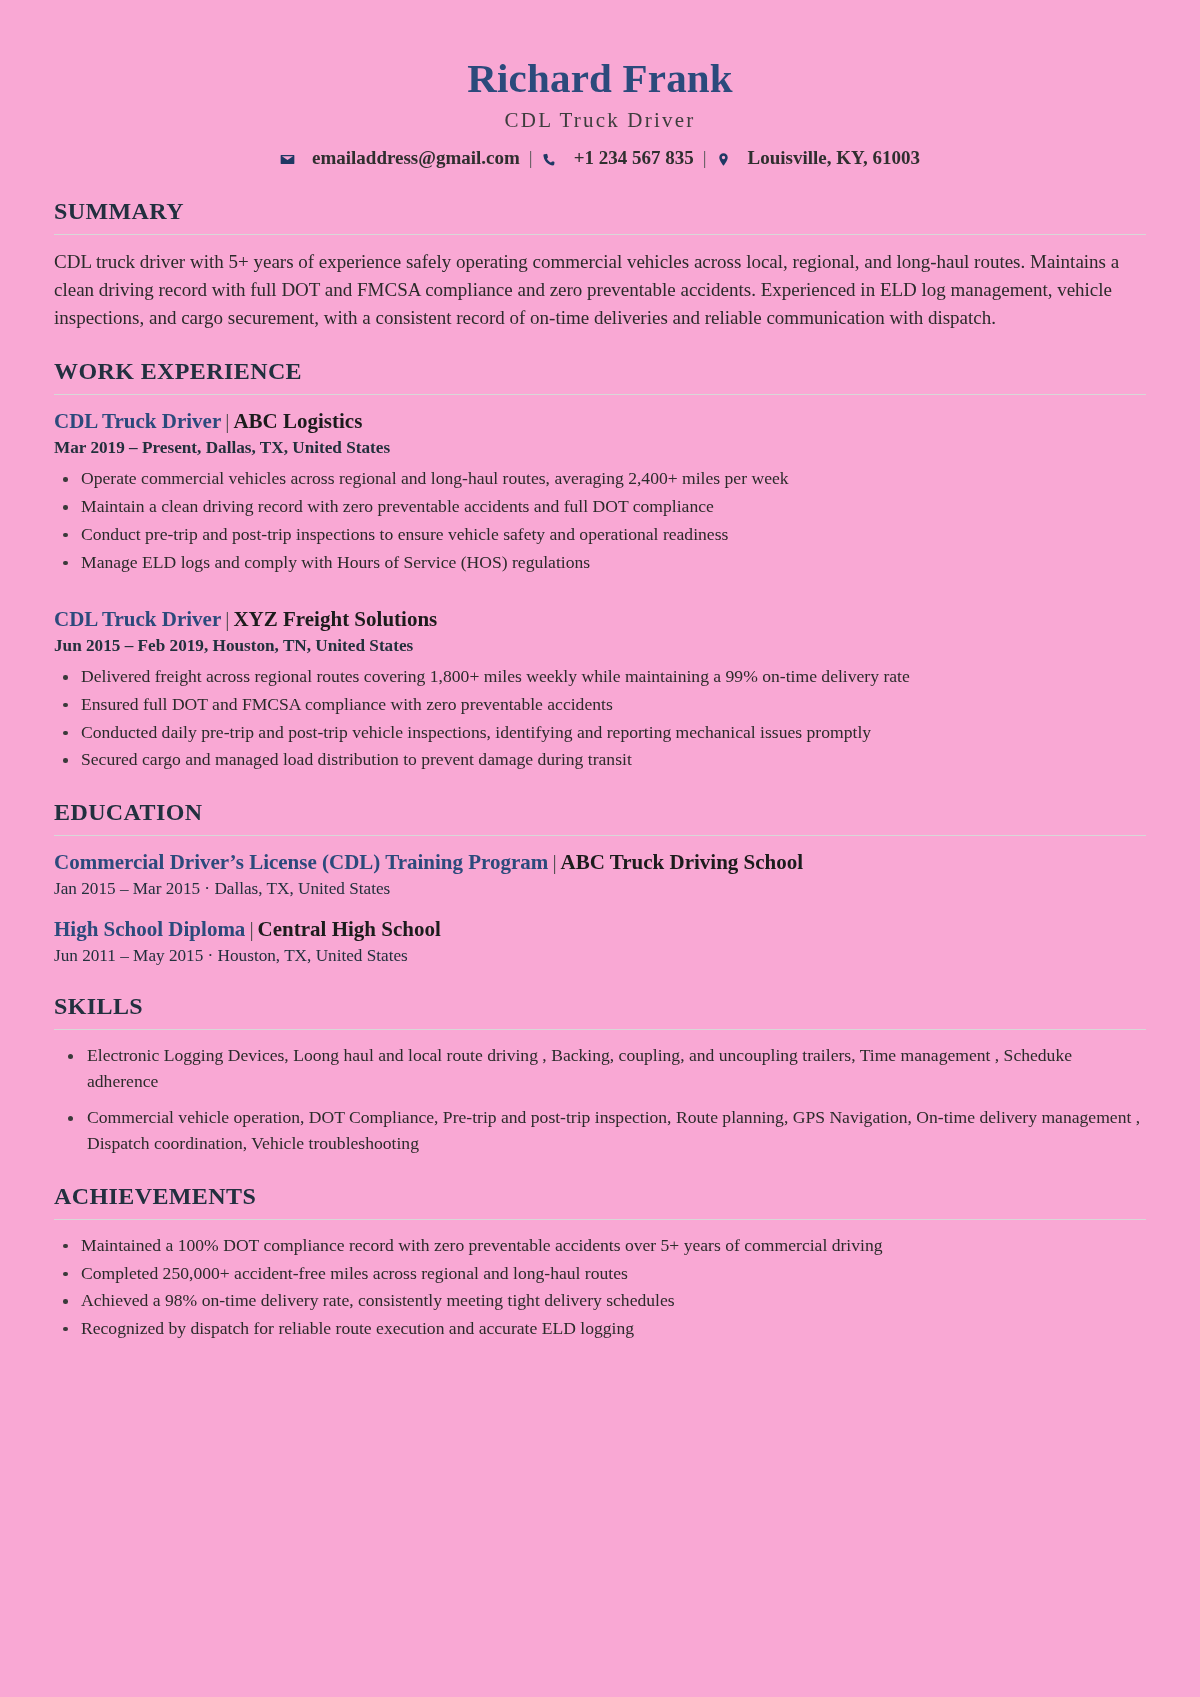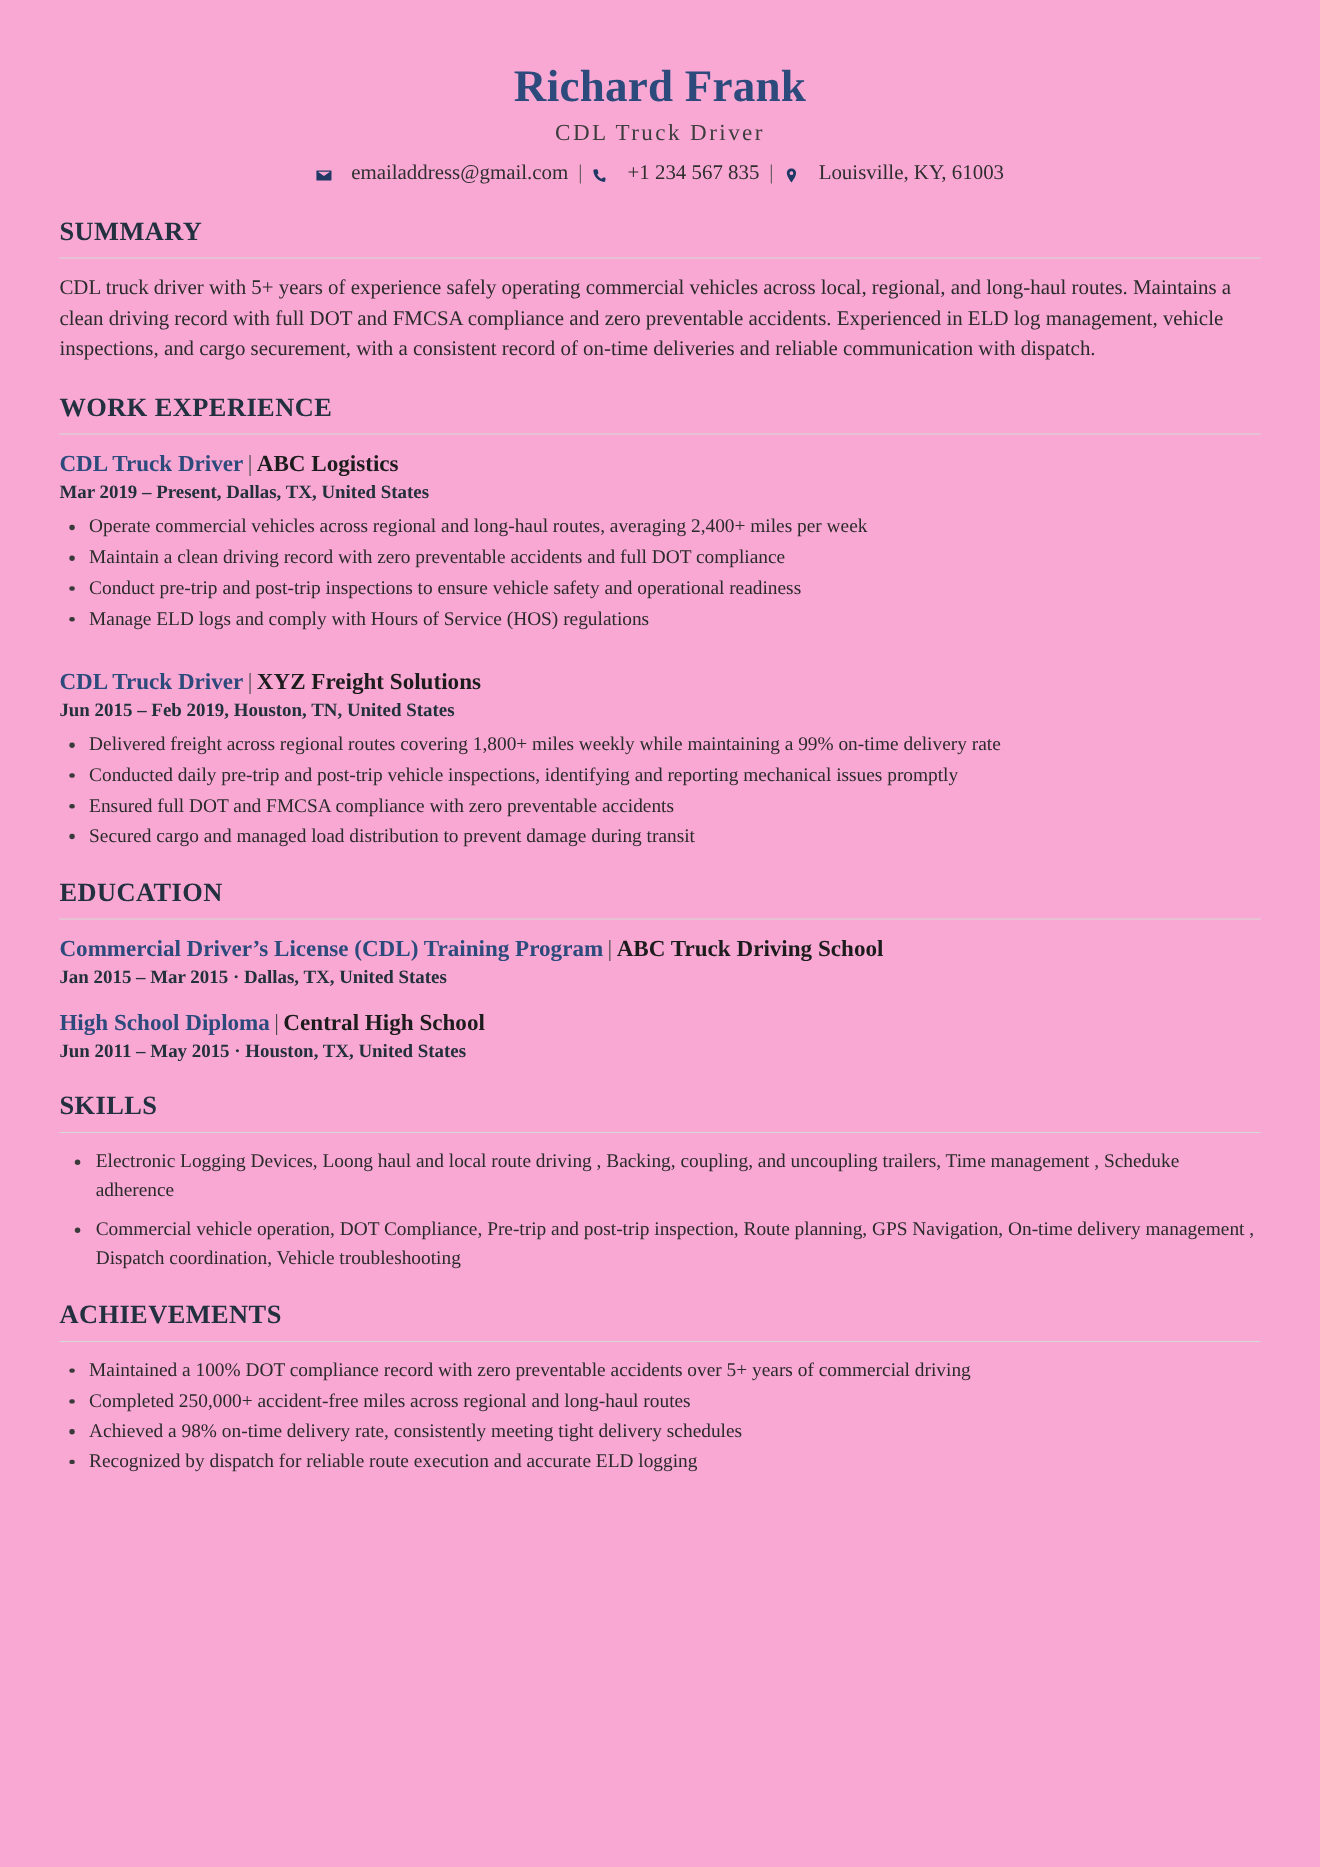--- a/index.html
+++ b/index.html
@@ -37,21 +37,21 @@
   .contact-line {
     font-size: 19px;
     color: #2f2f2f;
     display: flex;
     justify-content: center;
     align-items: center;
     flex-wrap: wrap;
     gap: 0px;
     line-height: 1.4;
   }
-  .contact-item { display: inline-flex; align-items: center; gap: 17px; }
+  .contact-item { display: inline-flex; align-items: center; gap: 17px; font-weight: bold; }
   .contact-sep { padding: 0 9px; color: #555; }
   .ico { display: inline-block; width: 15px; height: 15px; position: relative; top: 1px; }
   .ico svg { display: block; width: 15px; height: 15px; fill: #1f3864; }
 
   
   .section { margin-bottom: 8px; }
   .section-title {
     font-size: 24px;
     font-weight: bold;
     color: #22303f;
@@ -104,21 +104,21 @@
     width: 4.5px;
     height: 4.5px;
     border-radius: 50%;
     background: #3a3a3a;
   }
 
   ul.bullets.wide li { padding-left: 33px; margin-bottom: 11px; }
   ul.bullets.wide li::before { left: 14px; top: 11px; width: 5px; height: 5px; }
 
   .edu-entry { margin-bottom: 16px; }
-  .edu-meta { font-size: 17.2px; font-weight: bold; color: #23303d; line-height: 1.35; }
+  .edu-meta { font-size: 17.2px; font-weight: normal; color: #23303d; line-height: 1.35; }
 
   .spacer-lg { height: 14px; }
 </style>
 </head>
 <body>
 
 <div class="page">
 
   <div class="header">
     <div class="full-name">Richard Frank</div>
@@ -179,22 +179,22 @@
 
     <div class="spacer-lg"></div>
 
     <div class="entry">
       <div class="entry-head">
         <span class="entry-role">CDL Truck Driver</span><span class="entry-pipe">|</span><span class="entry-org">XYZ Freight Solutions</span>
       </div>
       <div class="entry-meta">Jun 2015 – Feb 2019, Houston, TN, United States</div>
       <ul class="bullets">
         <li>Delivered freight across regional routes covering 1,800+ miles weekly while maintaining a 99% on-time delivery rate</li>
+        <li>Ensured full DOT and FMCSA compliance with zero preventable accidents</li>
         <li>Conducted daily pre-trip and post-trip vehicle inspections, identifying and reporting mechanical issues promptly</li>
-        <li>Ensured full DOT and FMCSA compliance with zero preventable accidents</li>
         <li>Secured cargo and managed load distribution to prevent damage during transit</li>
       </ul>
     </div>
   </div>
 
   <div class="section">
     <div class="section-title">EDUCATION</div>
     <div class="rule"></div>
 
     <div class="edu-entry">

